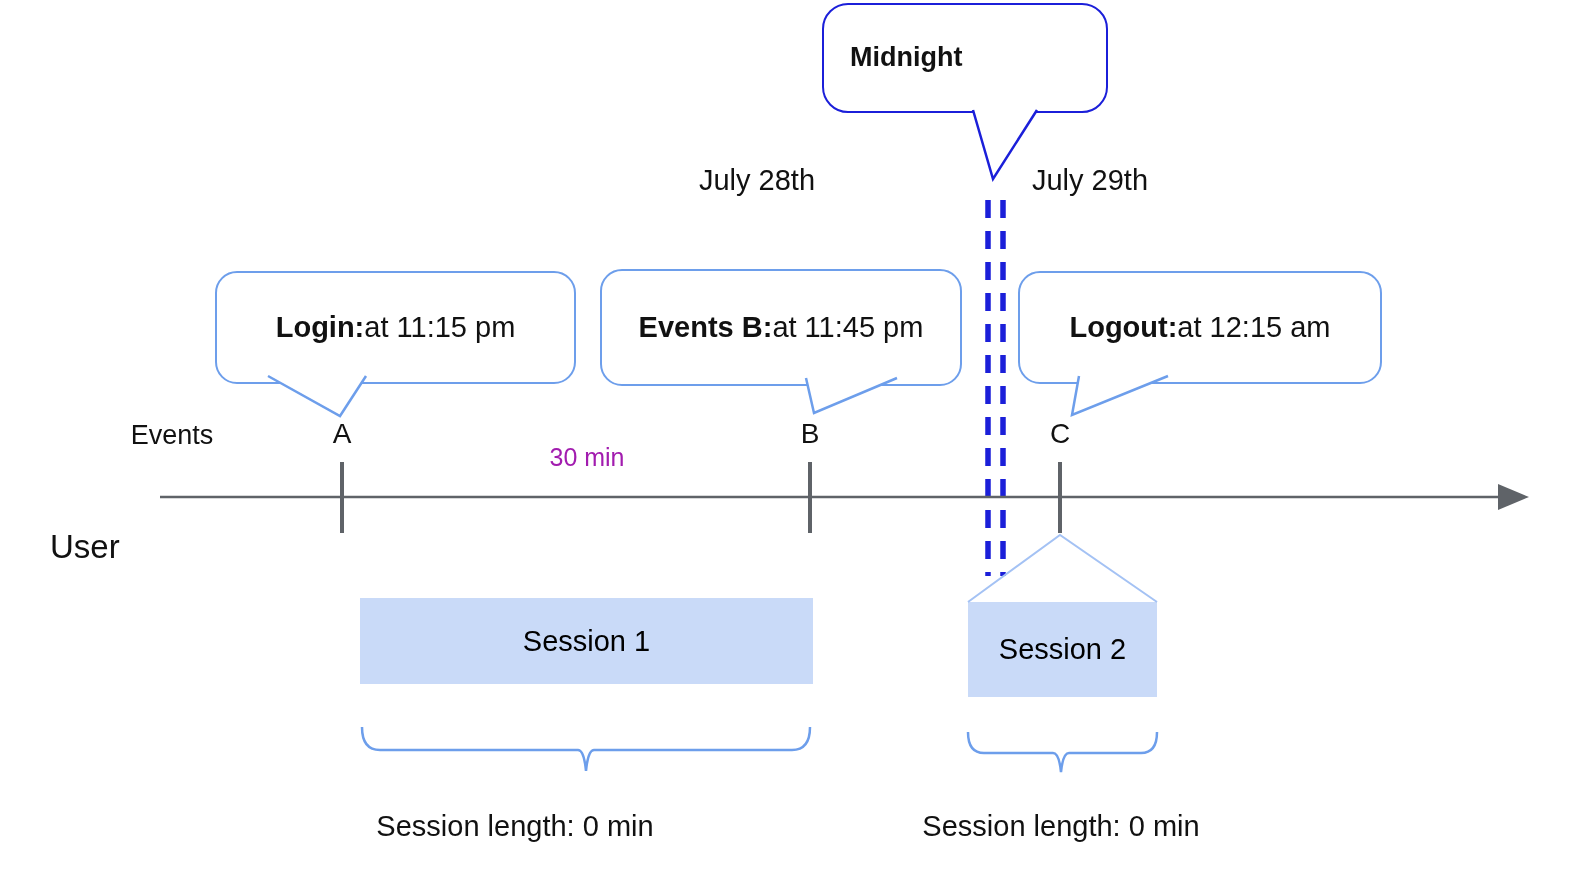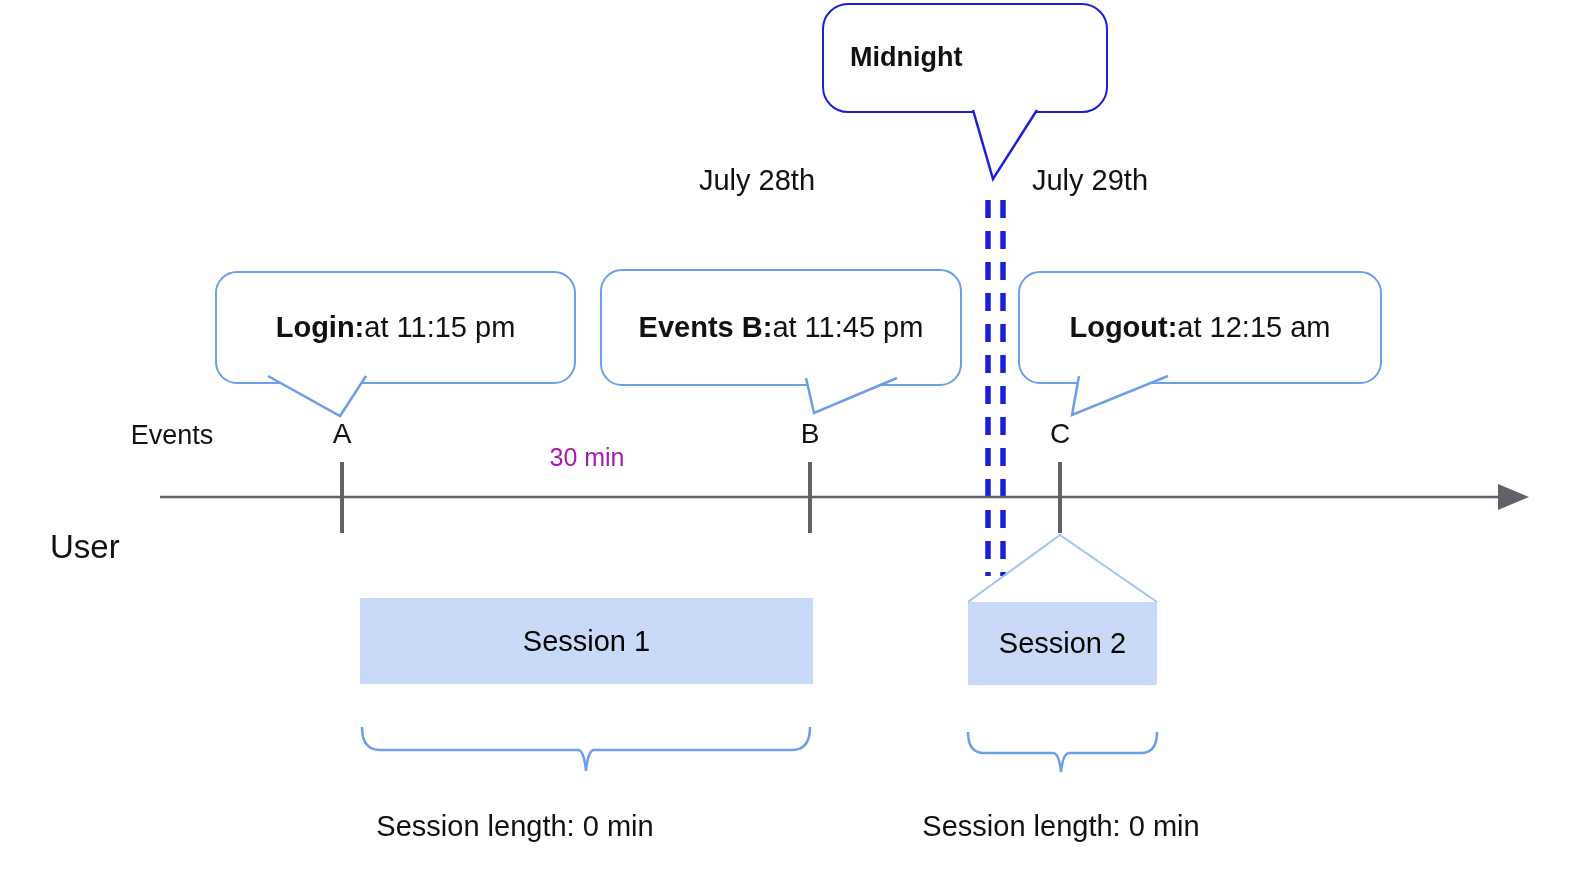--- a/index.html
+++ b/index.html
@@ -45,21 +45,21 @@
   .user-label{left:50px;top:484px;font-size:33px;margin-top:44px;}
 
   .session-box{
     position:absolute;
     background:#c9daf8;
     display:flex;align-items:center;justify-content:center;
     font-size:29px;color:#000000;
     z-index:1;
   }
   .session-1{left:360px;top:598px;width:453px;height:86px;}
-  .session-2{left:968px;top:602px;width:189px;height:83px;}
+  .session-2{left:968px;top:602px;width:189px;height:95px;}
 
   .length-label{top:810px;font-size:29px;}
 
   
   #linework{
     position:absolute;left:0;top:0;width:1596px;height:870px;
     z-index:3;pointer-events:none;
   }
   .txt{z-index:4;}
 </style>

